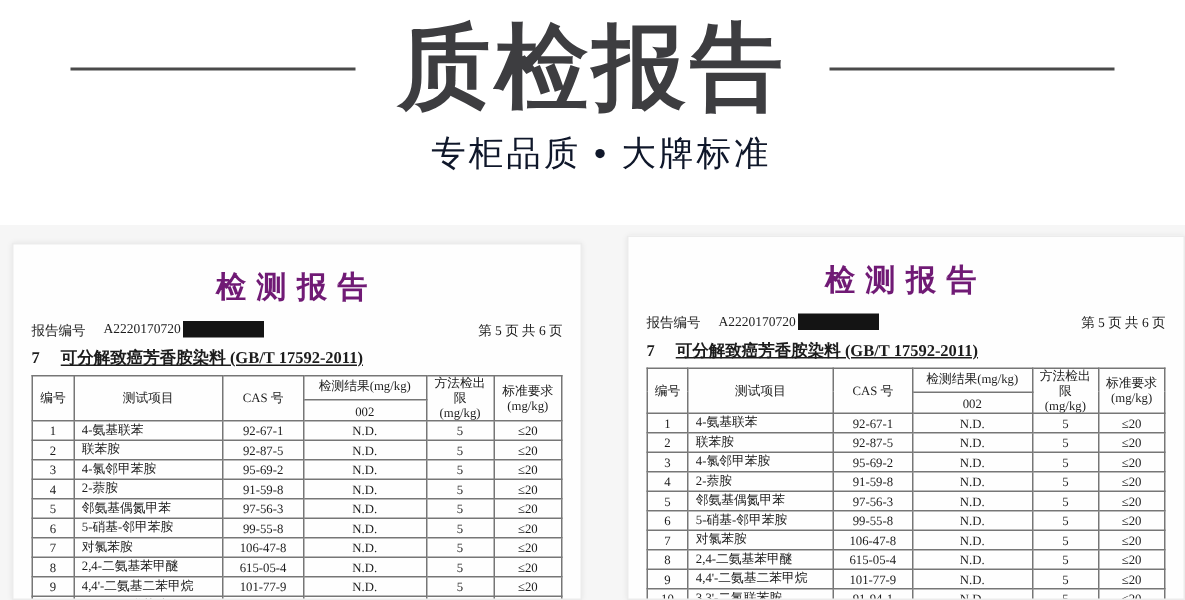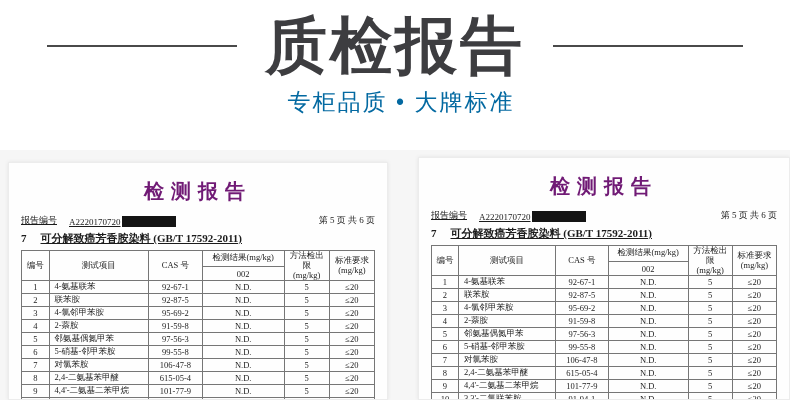--- a/index.html
+++ b/index.html
@@ -7,36 +7,36 @@
   body { font-family:"Liberation Sans", sans-serif; }
 
   
   .banner { height:150px; background:#ffffff; text-align:center; }
   .title-row { display:flex; align-items:center; justify-content:center; gap:28px; padding-top:10px; }
   .rule { width:190px; height:2px; background:#4a4a4a; }
   .main-title {
     font-size:62px; font-weight:900; color:#3d3d40; letter-spacing:3px;
     line-height:1.15; font-family:"Liberation Sans", sans-serif;
   }
-  .subtitle { margin-top:6px; font-size:23px; color:#0369a1; letter-spacing:2px;padding-left:12px; }
+  .subtitle { margin-top:6px; font-size:23px; color:#0f172a; letter-spacing:2px;padding-left:12px; }
 
   
   .docs { height:250px; background:#f6f6f6; display:flex; align-items:flex-start; overflow:hidden; }
   .report {
     background:#fefefe; border:1px solid #ececec; box-shadow:0 0 4px rgba(0,0,0,0.08);
     font-family:"Liberation Serif", serif; color:#1c1c1c; overflow:hidden;
   }
   .report-left  { width:380px; margin-left:8px;  margin-top:12px; height:238px; }
   .report-right { width:372px; margin-left:30px; margin-top:7px;  height:243px; }
   .report-inner { padding:15px 12px 0 12px; }
 
   .doc-title { text-align:center; font-size:20px; font-weight:bold; letter-spacing:7px; color:#701a75; }
 
   .meta-row { display:flex; justify-content:space-between; align-items:center; margin-top:9px; font-size:9px; }
-  .report-no { display:flex; align-items:flex-end;text-decoration:underline; }
+  .report-no { display:flex; align-items:flex-start; }
   .report-no-label { margin-right:12px; }
   .redaction { display:inline-block; width:54px; height:11px; background:#141414; margin-left:1px; }
 
   .section-row { margin-top:4px; margin-bottom:4px; font-size:11px; font-weight:bold; }
   .section-no { margin-right:14px; }
   .section-title { text-decoration:underline; }
 
   table { width:100%; border-collapse:collapse; table-layout:fixed; }
   th, td {
     border:1px solid #767676; font-size:8.5px; font-weight:normal;

